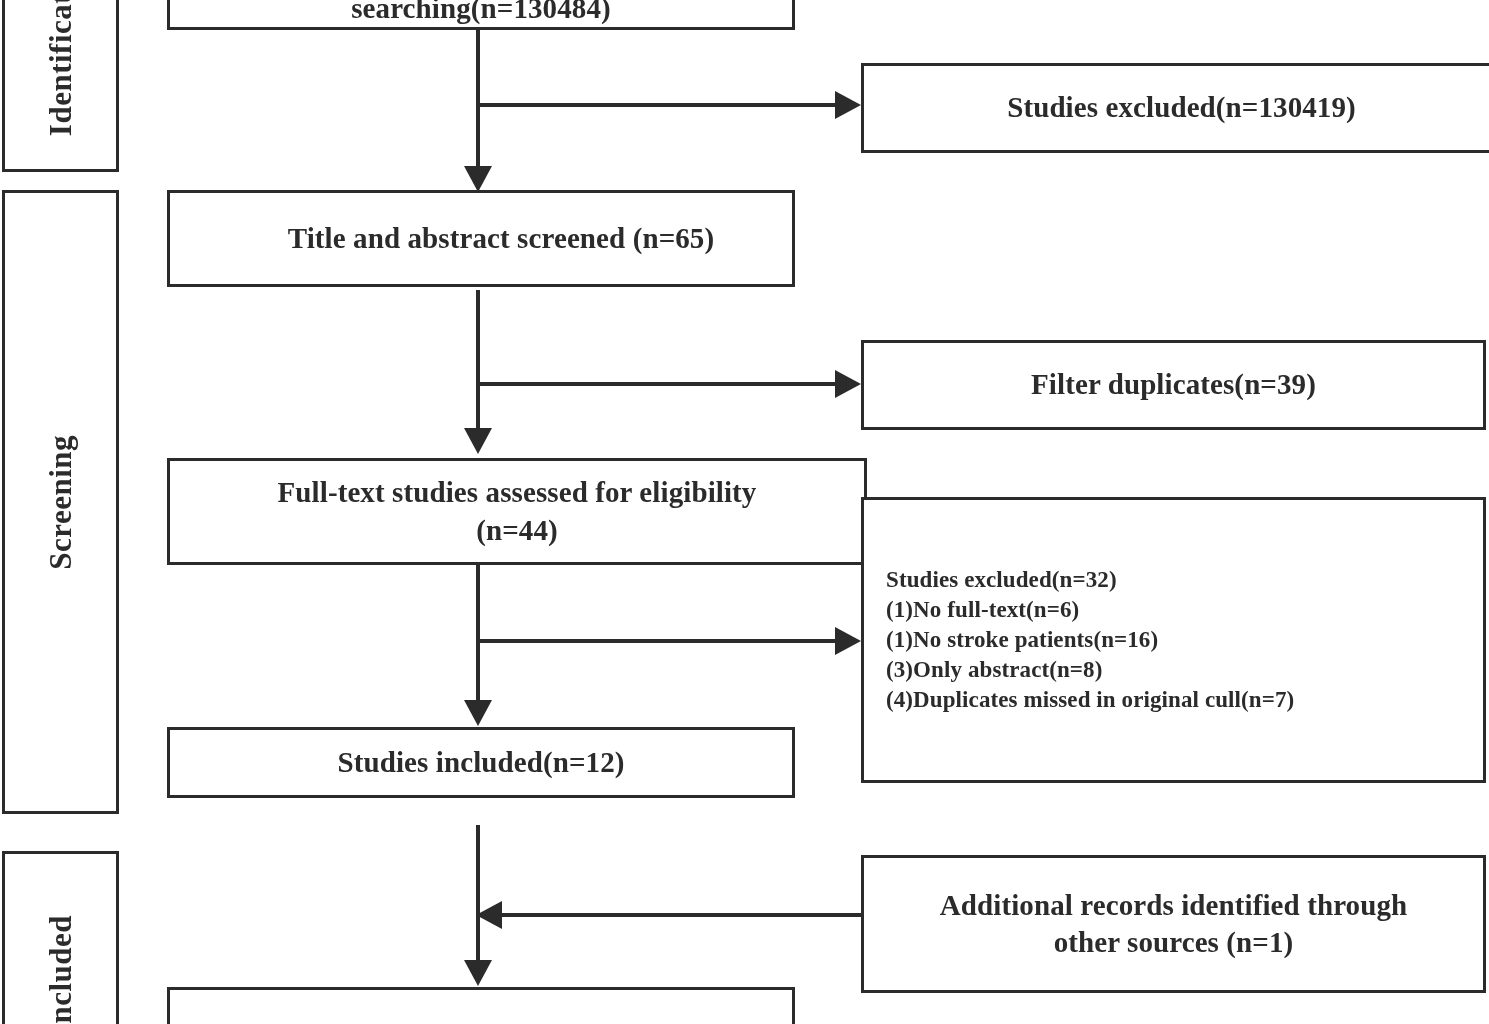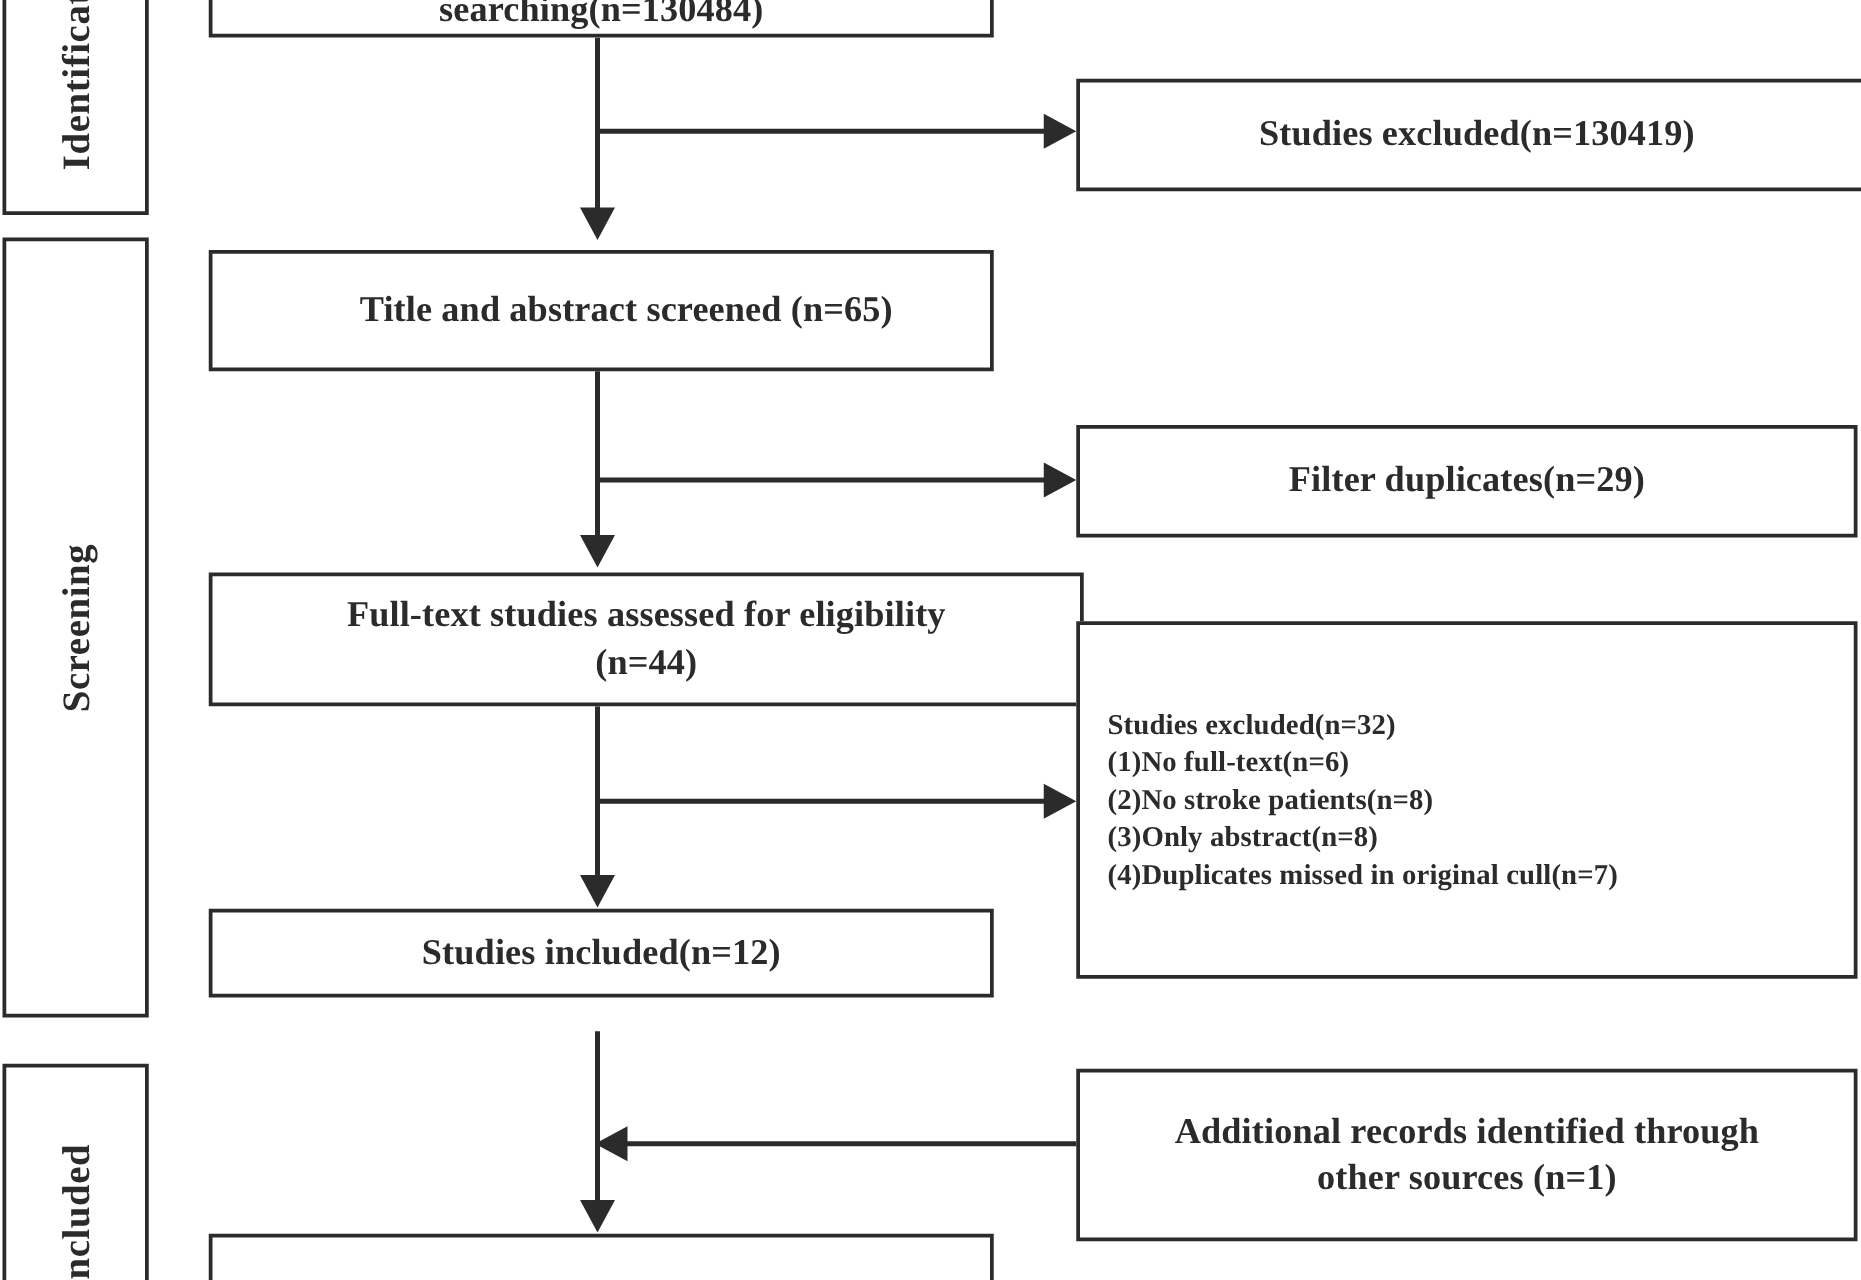--- a/index.html
+++ b/index.html
@@ -153,21 +153,21 @@
 
   <div class="vline" style="left:476px; top:825px; height:137px;"></div>
   <div class="hline" style="left:500px; top:913px; width:362px;"></div>
   <div class="arrow-left" style="left:476px; top:901px;"></div>
   <div class="arrow-down" style="left:464px; top:960px;"></div>
 
   <div class="box" style="left:167px; top:-72px; width:628px; height:102px; align-items:flex-end;">
     <span class="txt">searching(n=130484)</span>
   </div>
 
-  <div class="box" style="left:167px; top:200px; width:628px; height:97px;padding-left:40px;">
+  <div class="box" style="left:167px; top:190px; width:628px; height:97px;padding-left:40px;">
     <span class="txt">Title and abstract screened (n=65)</span>
   </div>
 
   <div class="box" style="left:167px; top:458px; width:700px; height:107px;">
     <span class="txt">
       <span>Full-text studies assessed for eligibility</span><br>
       <span>(n=44)</span>
     </span>
   </div>
 
@@ -177,28 +177,28 @@
 
   <div class="box" style="left:167px; top:987px; width:628px; height:110px;">
     <span class="txt"></span>
   </div>
 
   <div class="box" style="left:861px; top:63px; width:641px; height:90px;">
     <span class="txt">Studies excluded(n=130419)</span>
   </div>
 
   <div class="box" style="left:861px; top:340px; width:625px; height:90px;">
-    <span class="txt">Filter duplicates(n=29)</span>
+    <span class="txt">Filter duplicates(n=39)</span>
   </div>
 
   <div class="box listbox" style="left:861px; top:497px; width:625px; height:286px;">
     <span class="txt">
       <span class="listline">Studies excluded(n=32)</span>
       <span class="listline">(1)No full-text(n=6)</span>
-      <span class="listline">(2)No stroke patients(n=8)</span>
+      <span class="listline">(1)No stroke patients(n=16)</span>
       <span class="listline">(3)Only abstract(n=8)</span>
       <span class="listline">(4)Duplicates missed in original cull(n=7)</span>
     </span>
   </div>
 
   <div class="box" style="left:861px; top:855px; width:625px; height:138px;">
     <span class="txt">
       <span>Additional records identified through</span><br>
       <span>other sources (n=1)</span>
     </span>

